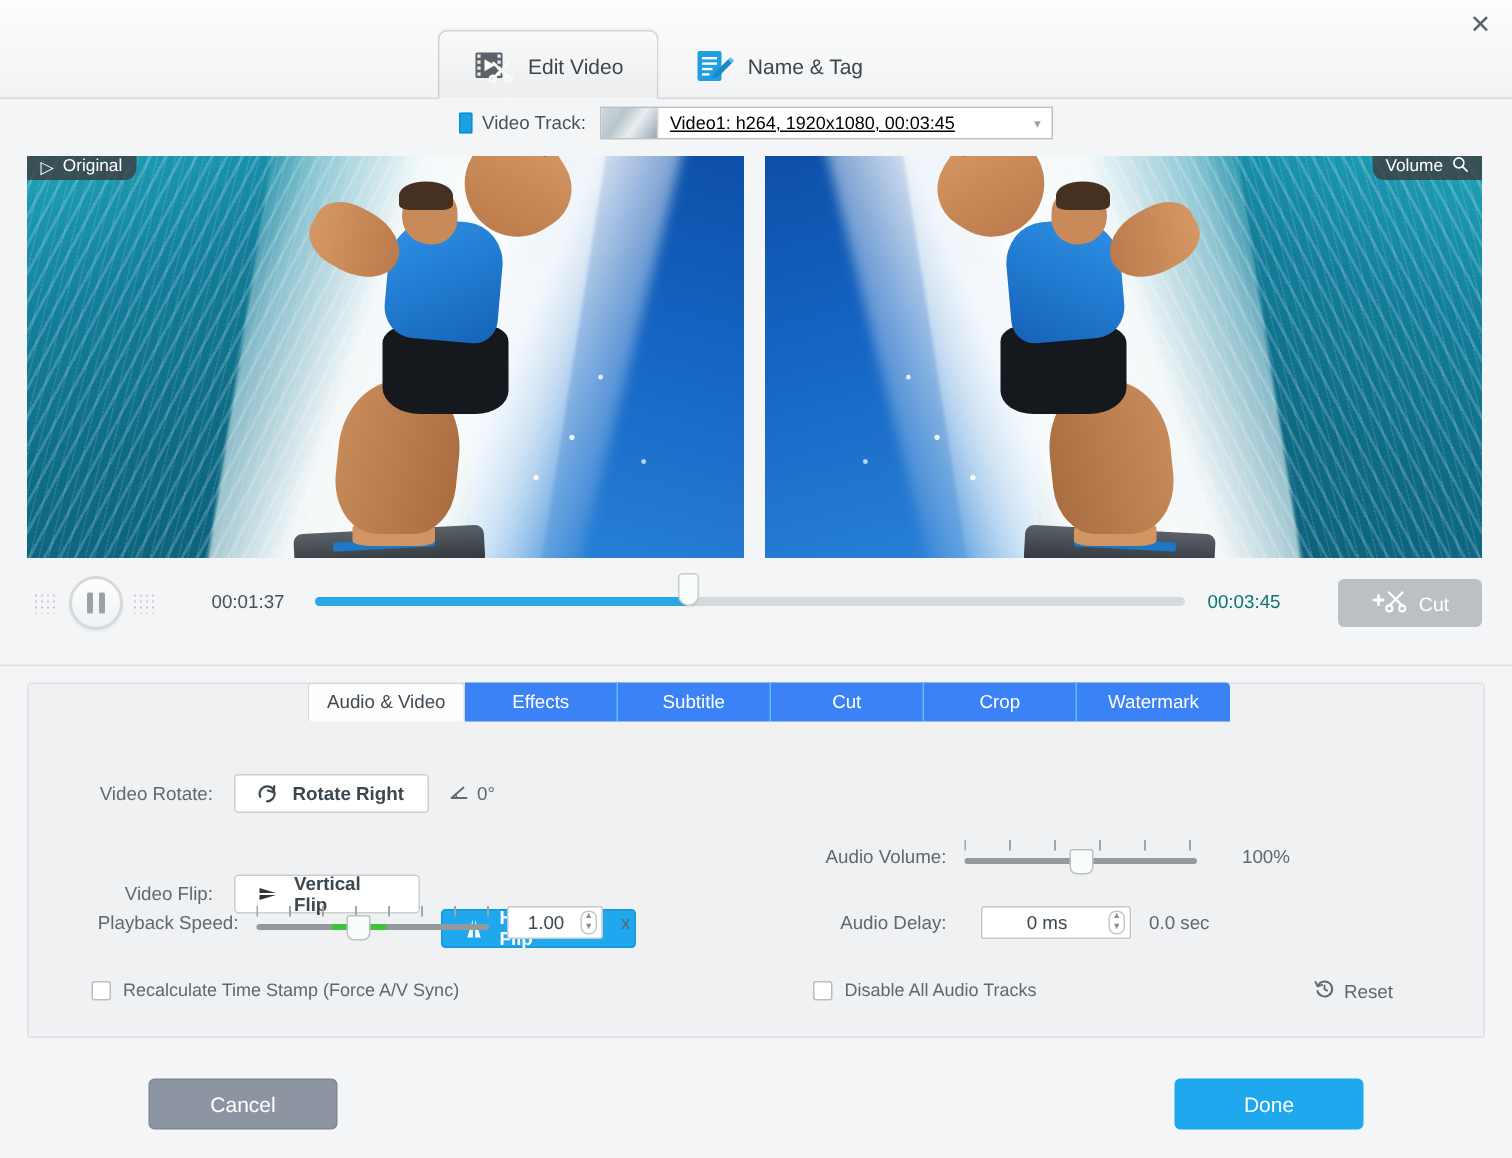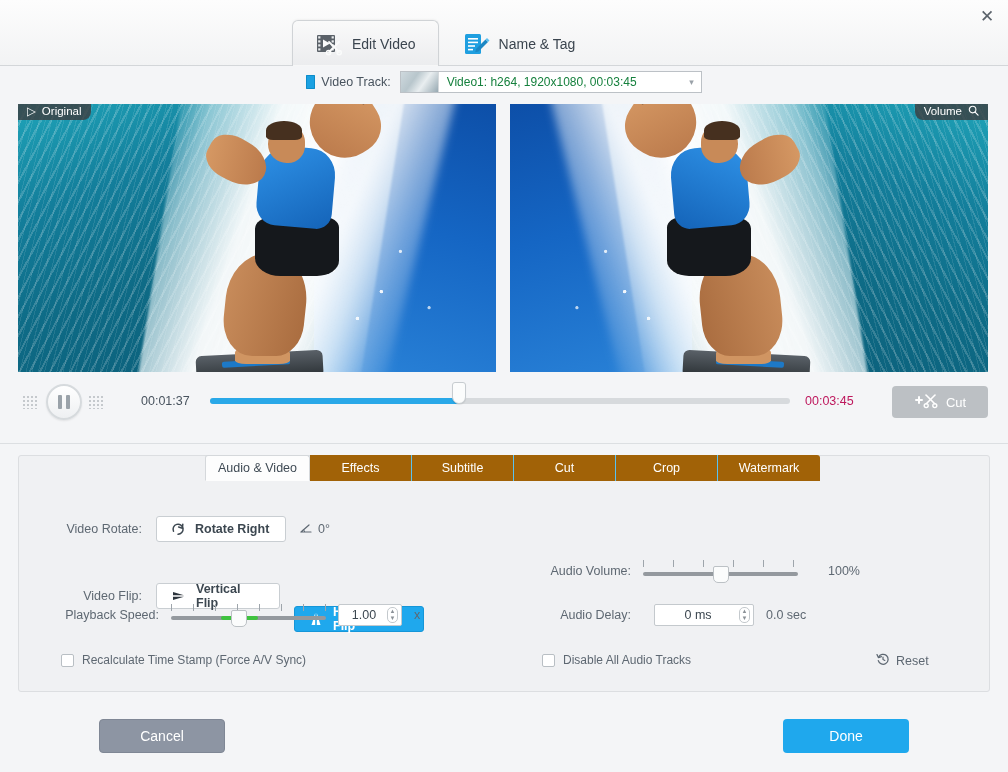--- a/index.html
+++ b/index.html
@@ -63,21 +63,21 @@
     margin-left:9px; width:302px; height:22px;
     background:#fff; border:1px solid #bcc1c6;
     display:flex; align-items:center; cursor:pointer;
     position:relative;
   }
   .track-thumb{
     width:38px; height:20px; flex:0 0 38px;
     background:linear-gradient(125deg,#cfd9de 0%,#b8c6cc 35%,#e9eef0 60%,#97a9b2 100%);
     border-right:1px solid #d5d9dc;
   }
-  .track-text{ flex:1; padding-left:8px; font-size:12px; color:#15803d; white-space:nowrap; }
+  .track-text{ flex:1; padding-left:8px; font-size:12px; color:#000000; white-space:nowrap;text-decoration:underline; }
   .track-caret{
     width:18px; text-align:center; color:#9aa1a8; font-size:9px;
   }
 
   
   .stage{
     position:absolute; left:0; top:98px; width:1008px; height:280px;
     background:#f4f5f7;
   }
   .vid{
@@ -218,21 +218,21 @@
   .playbtn{
     position:absolute; left:46px; top:6px; width:36px; height:36px;
     border-radius:50%; border:2px solid #d6dadd;
     background:linear-gradient(#ffffff,#eef0f2);
     box-shadow:0 1px 2px rgba(0,0,0,.08);
     display:flex; align-items:center; justify-content:center; cursor:pointer;
   }
   .pausebars{ display:flex; gap:4px; }
   .pausebars i{ display:block; width:4px; height:14px; background:#9aa2a9; border-radius:1px; }
   .t-start{ position:absolute; left:141px; top:16px; font-size:12.5px; color:#48535e; }
-  .t-end{ position:absolute; left:805px; top:16px; font-size:12.5px; color:#be185d; }
+  .t-end{ position:absolute; left:805px; top:16px; font-size:12.5px; color:#0f766e; }
   .prog-wrap{ position:absolute; left:210px; top:20px; width:580px; height:6px; cursor:pointer; }
   .prog-bg{ position:absolute; inset:0; background:#d7dadd; border-radius:3px; }
   .prog-fill{ position:absolute; left:0; top:0; height:6px; background:#29a8e8; border-radius:3px; width:43%; }
   .playhead{
     position:absolute; left:43%; top:-16px; width:14px; height:22px; margin-left:-7px;
     background:#fbfcfc; border:1px solid #c7ccd0; border-radius:3px 3px 7px 7px;
     box-shadow:0 1px 1px rgba(0,0,0,.08);
   }
   .cutbtn{
     position:absolute; left:892px; top:8px; width:96px; height:32px;
@@ -246,21 +246,21 @@
   .panel{
     position:absolute; left:18px; top:455px; width:972px; height:237px;
     background:#f0f1f3; border:1px solid #dcdee1; border-radius:3px;
   }
   .subtabs{
     position:absolute; left:186px; top:-1px; display:flex;
   }
   .subtab{
     height:26px; min-width:102px; padding:0 12px;
     display:flex; align-items:center; justify-content:center;
-    font-size:12.5px; color:#fff; background:#a16207;
+    font-size:12.5px; color:#fff; background:#3b82f6;
     border-right:1px solid #59c2f2; cursor:pointer;
   }
   .subtab:first-child{ border-radius:3px 0 0 0; }
   .subtab:last-child{ border-right:none; border-radius:0 3px 0 0; }
   .subtab.active{
     background:#fdfdfd; color:#3f4a54;
     border:1px solid #d5d8db; border-bottom-color:#fdfdfd;
     border-radius:3px 3px 0 0;
   }
 

